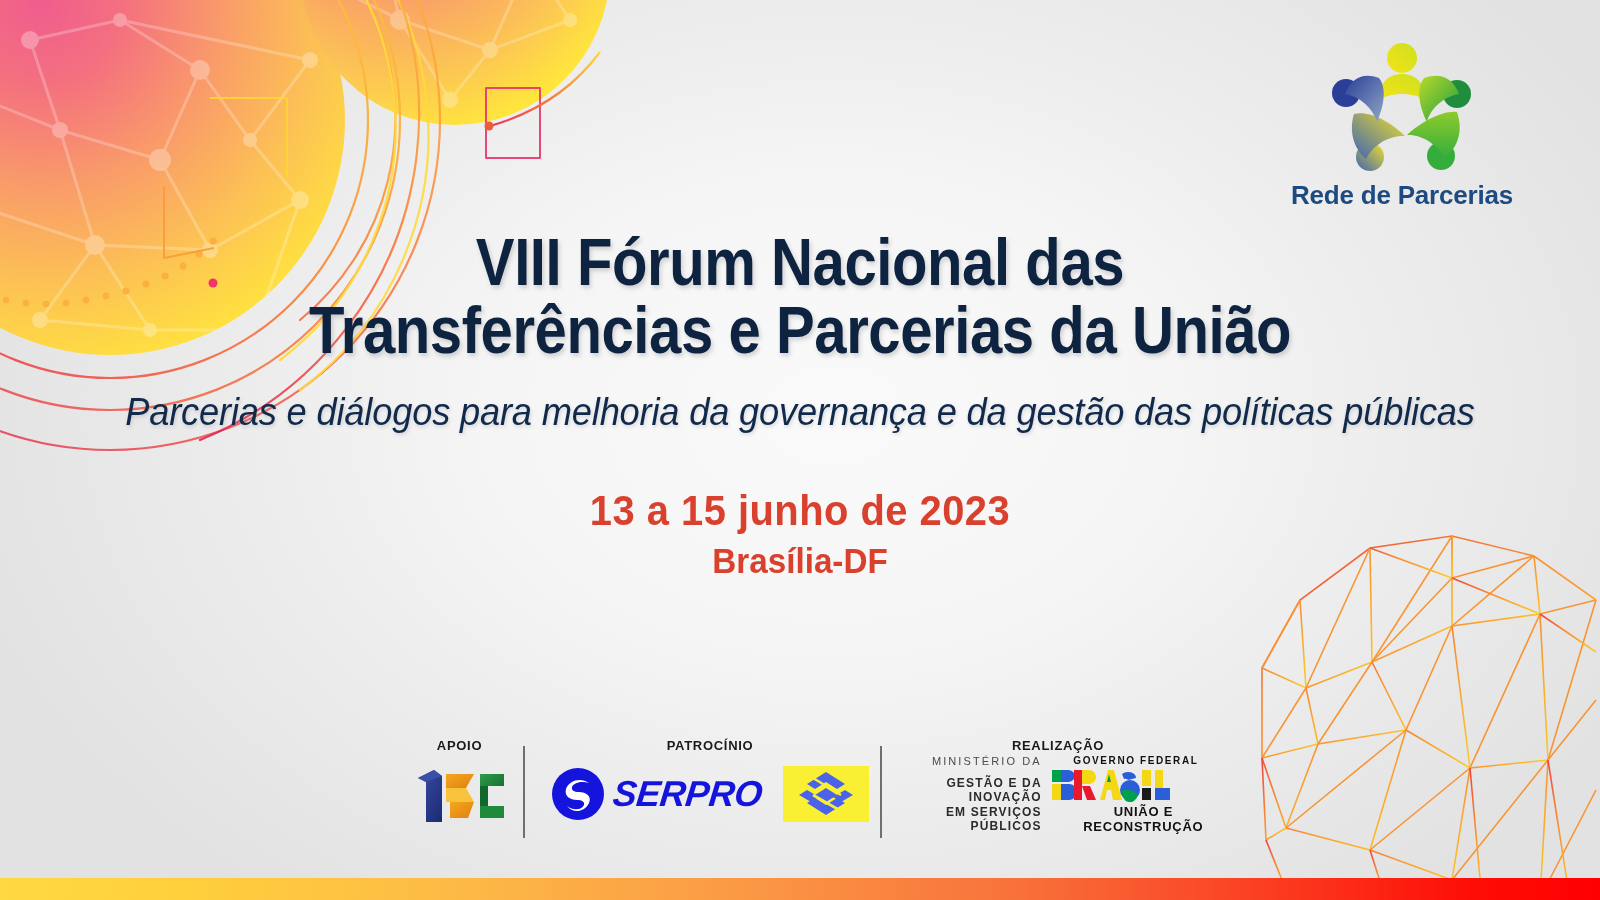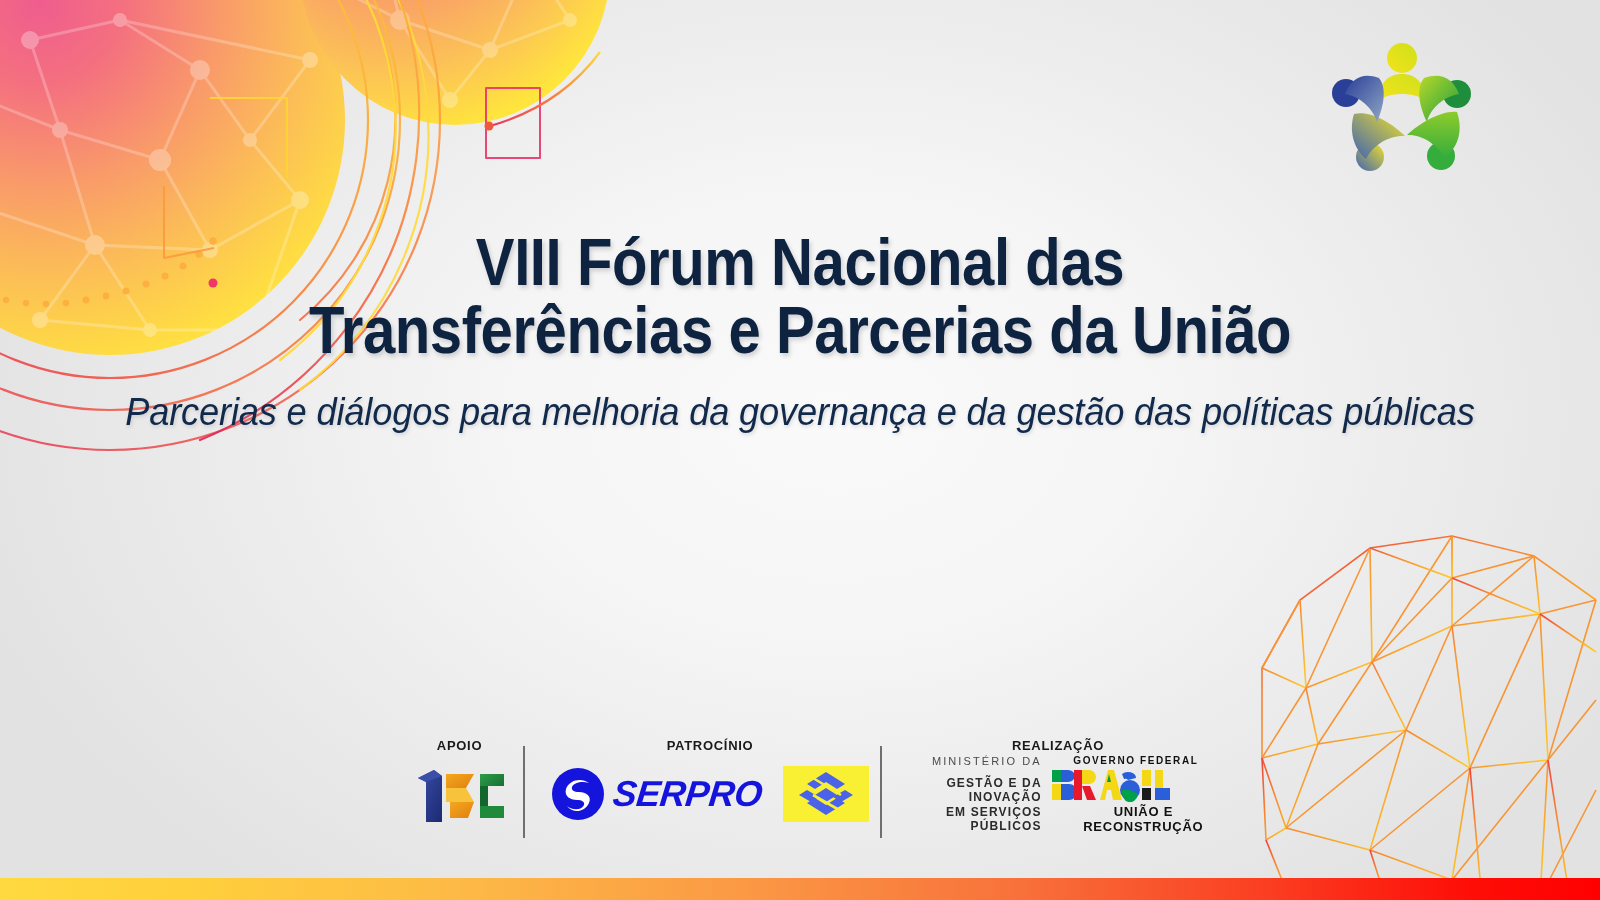--- a/index.html
+++ b/index.html
@@ -421,29 +421,34 @@
 
       <circle cx="124" cy="118" r="14" fill="#35ad3c"></circle>
       <path d="M140 74 C146 92 142 108 128 120 C120 106 104 96 90 97 C104 84 126 72 140 74 Z" fill="url(#p3)"></path>
 
       <circle cx="53" cy="119" r="14" fill="url(#p4)"></circle>
       <path d="M37 76 C52 72 74 84 88 98 C72 97 56 107 49 121 C36 110 32 92 37 76 Z" fill="url(#p4)"></path>
 
       <circle cx="29" cy="55" r="14" fill="#2a3f98"></circle>
       <path d="M62 40 C70 50 67 68 60 84 C56 70 42 58 28 56 C34 40 46 34 62 40 Z" fill="url(#p5)"></path>
     </svg>
+    <div class="wordmark">Rede de Parcerias</div>
   </div>
 
   <div id="headline">
     <div class="title-line">VIII Fórum Nacional das</div>
     <div class="title-line">Transferências e Parcerias da União</div>
   </div>
 
   <div id="subtitle">Parcerias e diálogos para melhoria da governança e da gestão das políticas públicas</div>
 
+  <div id="date-block">
+    <div id="date-line">13 a 15 junho de 2023</div>
+    <div id="city-line">Brasília-DF</div>
+  </div>
 
 
   <div id="sponsors">
 
     <div class="sponsor-group" style="left:8px; width:143px;">
       <div class="sponsor-label">APOIO</div>
       <div class="sponsor-logos">
         <svg class="apoio-mark" viewBox="0 0 96 64" xmlns="http://www.w3.org/2000/svg">
           <defs>
             <linearGradient id="isc-b" x1="0" y1="0" x2="1" y2="1">

